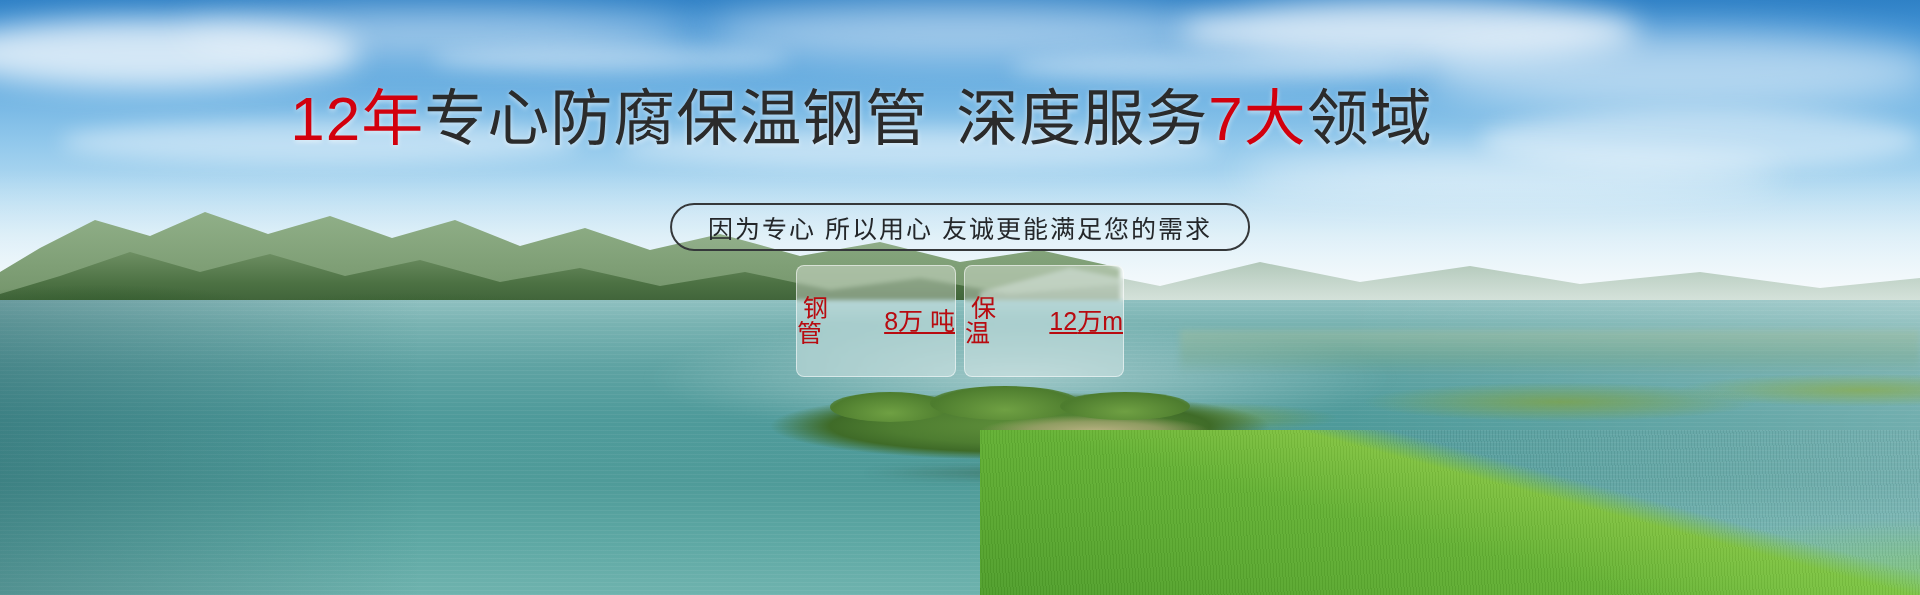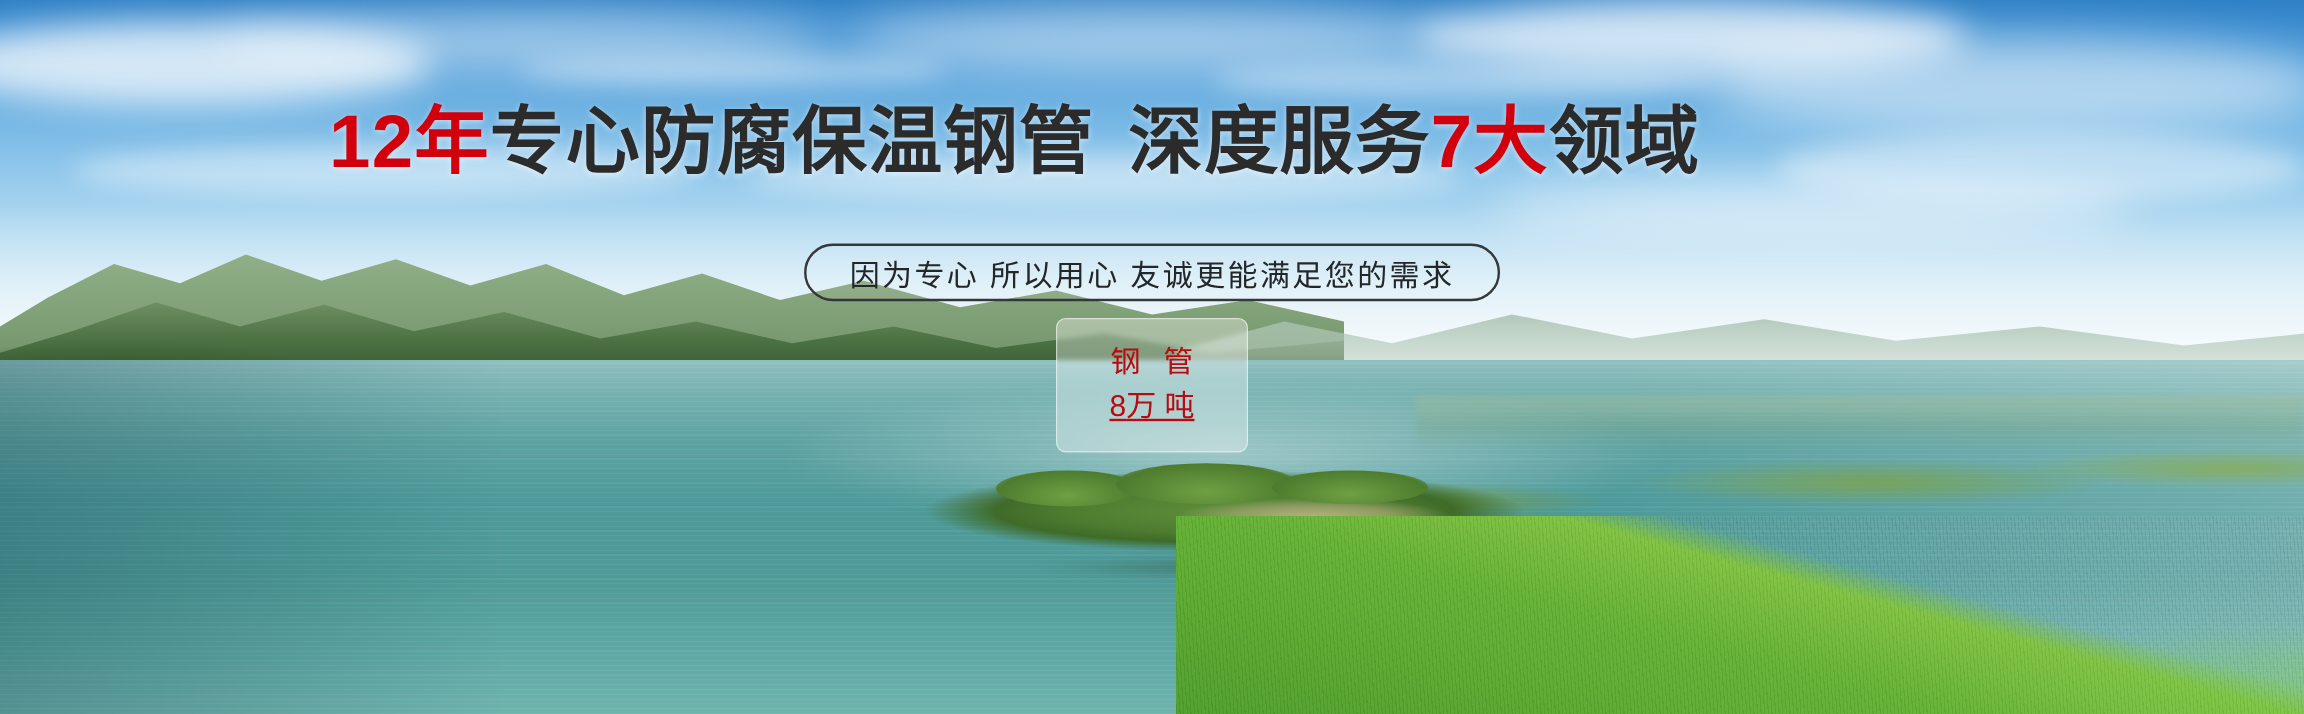--- a/index.html
+++ b/index.html
@@ -146,26 +146,27 @@
     background:
       radial-gradient(ellipse 260px 48px at 120px 90px,#2f5a2a 0%,rgba(47,90,42,0) 74%),
       radial-gradient(ellipse 300px 44px at 430px 96px,#35632e 0%,rgba(53,99,46,0) 76%);
   }
 
   
   .headline{
     position:absolute;left:0;top:88px;width:1691px;
     text-align:center;
     font-size:62px;
-    font-weight:bold;
+    font-weight:normal;
     letter-spacing:1px;
     line-height:1;
     white-space:nowrap;
     color:#2b2b2b;
     text-shadow:0 2px 5px rgba(255,255,255,.55);
+    padding-left:16px;
   }
   .headline .hl-red{color:#d2000d;}
   .headline .hl-gap{display:inline-block;width:28px;}
 
   .subtitle-pill{
     position:absolute;left:50%;top:203px;
     transform:translateX(-50%);
     height:44px;
     padding:0 36px;
     display:flex;align-items:center;justify-content:center;
@@ -184,21 +185,21 @@
     transform:translateX(-50%);
     display:flex;
     gap:8px;
   }
   .card{
     width:158px;height:110px;
     border-radius:8px;
     background:rgba(255,255,255,.34);
     border:1px solid rgba(255,255,255,.55);
     backdrop-filter:blur(2px);
-    display:flex;flex-direction:column;
+    display:flex;flex-direction:row;
     align-items:center;justify-content:center;
     gap:12px;
   }
   .card-label{
     font-size:25px;
     color:#b80b10;
     letter-spacing:6px;
     text-indent:6px;
     line-height:1;
   }
@@ -288,16 +289,20 @@
   </div>
 
   <div class="cards">
 
     <div class="card">
       <div class="card-label">钢 管</div>
       <div class="card-value"><span>8</span><span>万 吨</span></div>
     </div>
 
 
+    <div class="card">
+      <div class="card-label">保 温</div>
+      <div class="card-value"><span>12</span><span>万m</span></div>
+    </div>
 
   </div>
 
 </div>
 
 </body></html>

